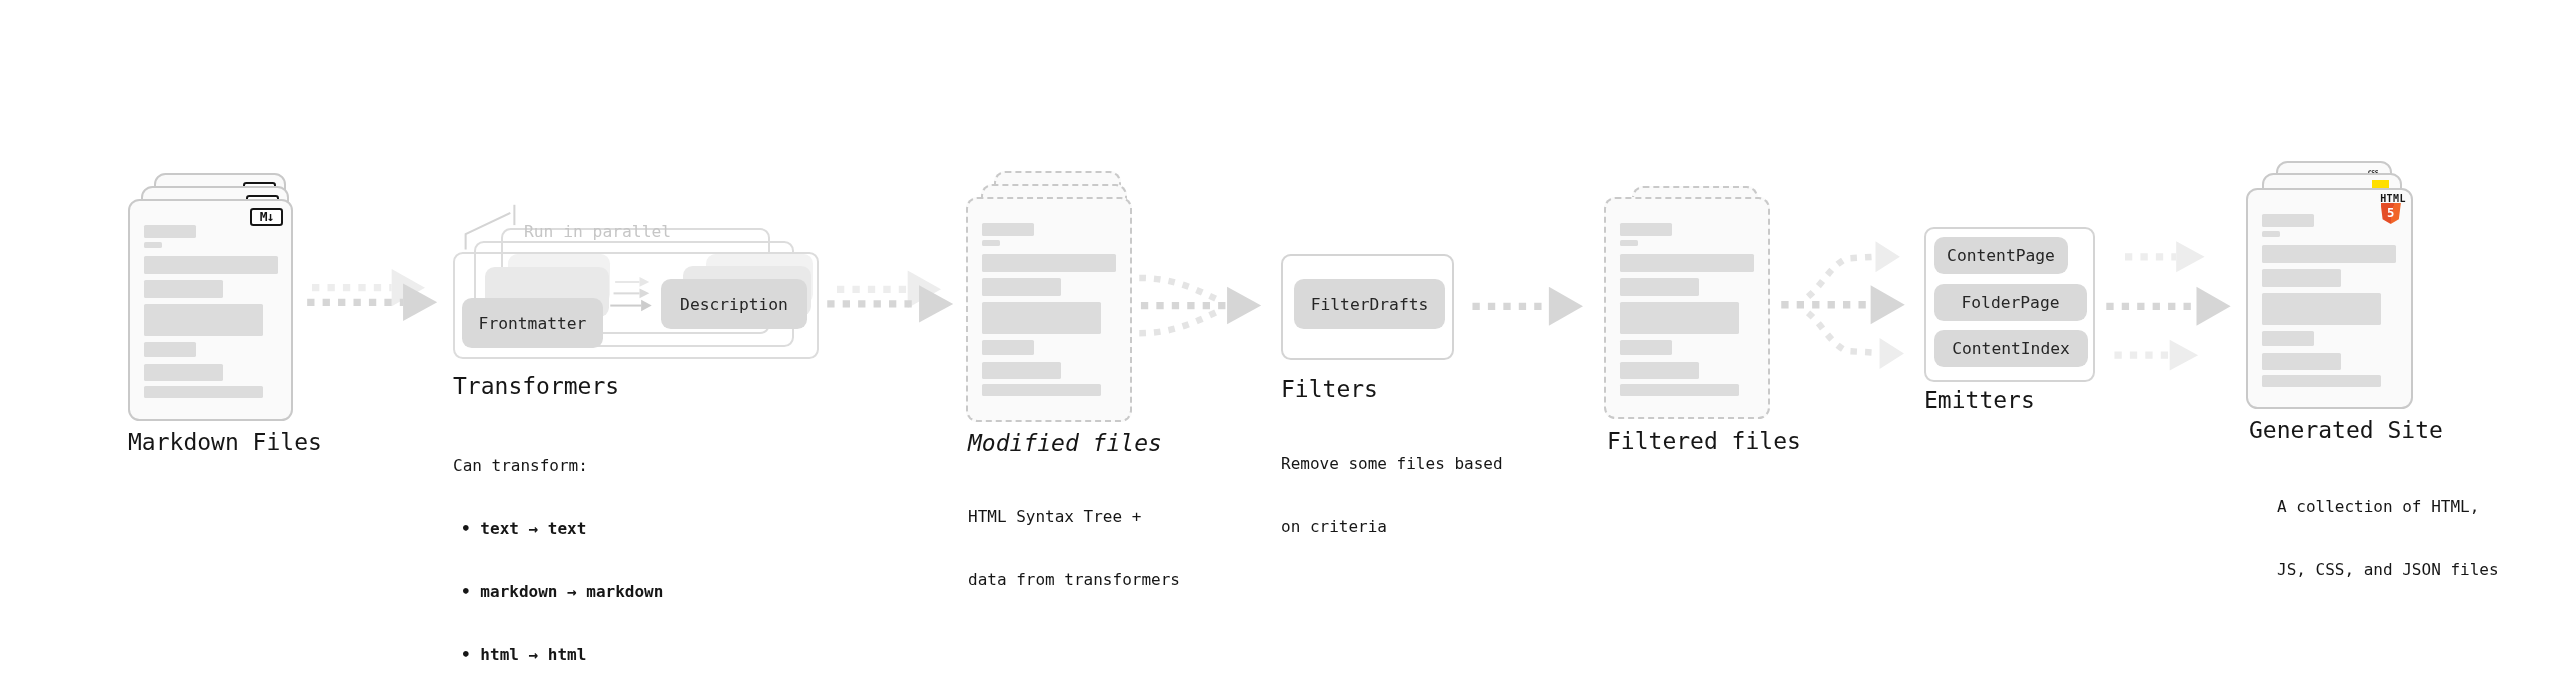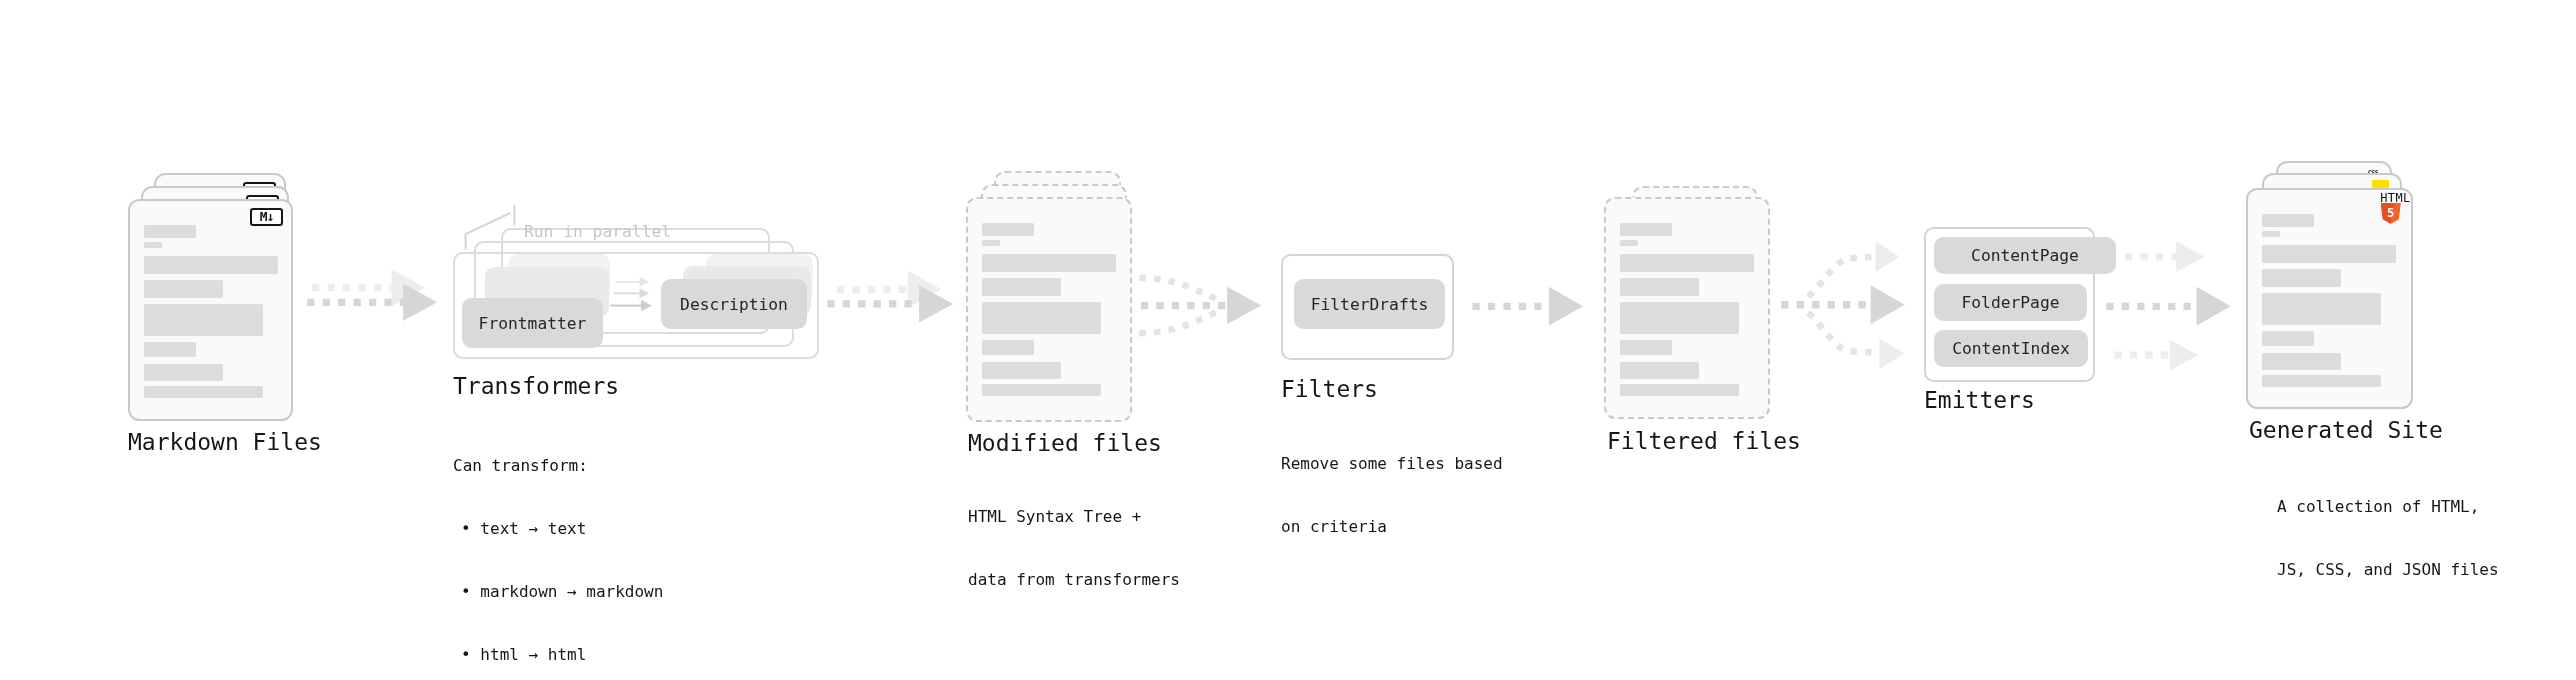--- a/index.html
+++ b/index.html
@@ -13,42 +13,42 @@
   .card.dashed{border-style:dashed;}
   .bar{position:absolute;background:var(--bar-fill,#dcdcdc);border-radius:1.6px;}
 
   
   .md-icon{position:absolute;top:6.5px;right:8.1px;width:32.5px;height:18.7px;border:2px solid var(--icon-ink,#151515);
            border-radius:3.3px;background:#fff;display:flex;align-items:center;justify-content:center;
            font-weight:700;font-size:13px;letter-spacing:-0.8px;color:var(--icon-ink,#151515);box-sizing:border-box;}
 
   
   .html5{position:absolute;top:4.9px;right:9.8px;width:21px;text-align:center;}
-  .html5 .word{font-size:12px;font-weight:400;letter-spacing:0.4px;color:#151515;line-height:7.3px;}
+  .html5 .word{font-size:10px;font-weight:700;letter-spacing:0.4px;color:#151515;line-height:7.3px;}
   .html5 .shield{margin:0.8px auto 0;width:20.3px;height:21px;
                  background:linear-gradient(100deg,var(--html5-orange,#e44d26) 55%,#f16529 55%);
                  clip-path:polygon(0 0,100% 0,90% 78%,50% 100%,10% 78%);
                  color:#fff;font-size:12.2px;font-weight:700;display:flex;align-items:center;justify-content:center;}
   .js-badge{position:absolute;top:4.9px;right:11.4px;width:16.3px;height:10.6px;background:var(--js-yellow,#ffdf00);}
   .css-badge{position:absolute;top:7px;right:9.8px;width:14.6px;text-align:center;}
   .css-badge .t{font-size:6.5px;font-weight:700;line-height:6.5px;color:#151515;letter-spacing:-0.4px;}
   .css-badge .u{height:2.4px;background:var(--css-blue,#2b62f0);margin-top:0.8px;}
 
   
   .frame{position:absolute;border:2px solid var(--frame-border,#dcdcdc);border-radius:9.8px;box-sizing:border-box;background:transparent;}
   .panel{position:absolute;border:2px solid var(--frame-border,#dcdcdc);border-radius:9.8px;box-sizing:border-box;background:#fff;}
   .chip{position:absolute;background:var(--chip-fill,#d9d9d9);border-radius:9.8px;display:flex;align-items:center;
         justify-content:center;font-size:16.3px;color:#262626;}
   .echo2{position:absolute;background:var(--echo-mid,#e9e9e9);border-radius:9.8px;}
   .echo3{position:absolute;background:var(--echo-back,#f2f2f2);border-radius:9.8px;}
 
   
   .caption{position:absolute;font-size:23px;line-height:24.4px;color:var(--text,#161616);white-space:pre;}
   .details{position:absolute;font-size:16px;line-height:21px;color:var(--text,#161616);white-space:pre;}
-  .details .indent{padding-left:8.1px;}
+  .details .indent{padding-left:8.1px;font-weight:bold;}
   .note{position:absolute;font-size:16.3px;color:var(--note-text,#c6c6c6);white-space:pre;}
 
   
   .al{stroke:var(--arrow-light,#ededed);stroke-width:9;stroke-dasharray:9 10;fill:none;}
   .ad{stroke:var(--arrow-dark,#d6d6d6);stroke-width:9;stroke-dasharray:9 10;fill:none;}
   .am{stroke:var(--arrow-mid,#e4e4e4);stroke-width:8;stroke-dasharray:8 10;fill:none;}
   .afl{fill:var(--arrow-light,#ededed);}
   .afd{fill:var(--arrow-dark,#d6d6d6);}
   .mini1{stroke:#e7e7e7;stroke-width:2.5;fill:none;} .mini1f{fill:#e7e7e7;}
   .mini2{stroke:#dadada;stroke-width:2.5;fill:none;} .mini2f{fill:#dadada;}
@@ -171,21 +171,21 @@
         <div class="bar" style="left: 14px; top: 24.4px; width: 52px; height: 12.2px;"></div>
         <div class="bar" style="left: 14px; top: 41px; width: 18px; height: 5.7px;"></div>
         <div class="bar" style="left: 14px; top: 55px; width: 134px; height: 18px;"></div>
         <div class="bar" style="left: 14px; top: 79px; width: 79px; height: 18px;"></div>
         <div class="bar" style="left: 14px; top: 103px; width: 119px; height: 32px;"></div>
         <div class="bar" style="left: 14px; top: 141px; width: 52px; height: 15.4px;"></div>
         <div class="bar" style="left: 14px; top: 163px; width: 79px; height: 17px;"></div>
         <div class="bar" style="left: 14px; top: 185px; width: 119px; height: 12.2px;"></div>
       </div>
   </div>
-  <div class="caption" style="left:968px;top:431px;">Modified files</div>
+  <div class="caption" style="left:968px;top:431px;font-style:italic;">Modified files</div>
   <div class="details" style="left:968px;top:464px;">
     <div>HTML Syntax Tree +</div>
     <div>data from transformers</div>
   </div>
 
   <div>
     <div class="panel" style="left:1281px;top:254px;width:173px;height:106px;border-color:#d4d4d4;"></div>
     <div class="chip" style="left:1294px;top:279px;width:151px;height:50px;">FilterDrafts</div>
   </div>
   <div class="caption" style="left:1281px;top:377px;">Filters</div>
@@ -204,21 +204,21 @@
         <div class="bar" style="left: 14px; top: 103px; width: 119px; height: 32px;"></div>
         <div class="bar" style="left: 14px; top: 141px; width: 52px; height: 15.4px;"></div>
         <div class="bar" style="left: 14px; top: 163px; width: 79px; height: 17px;"></div>
         <div class="bar" style="left: 14px; top: 185px; width: 119px; height: 12.2px;"></div>
       </div>
   </div>
   <div class="caption" style="left:1607px;top:429px;">Filtered files</div>
 
   <div>
     <div class="panel" style="left:1924px;top:227px;width:171px;height:155px;border-color:#d4d4d4;"></div>
-    <div class="chip" style="left:1934px;top:237px;width:182px;height:37px;">ContentPage</div>
+    <div class="chip" style="left:1934px;top:237px;width:134px;height:37px;">ContentPage</div>
     <div class="chip" style="left:1934px;top:284px;width:153px;height:37px;">FolderPage</div>
     <div class="chip" style="left:1934px;top:330px;width:154px;height:37px;">ContentIndex</div>
   </div>
   <div class="caption" style="left:1924px;top:388px;text-align:center;">Emitters</div>
 
   <div>
     <div class="card" style="left:2276px;top:161px;width:116px;height:211px;">
       <div class="css-badge">
         <div class="t">CSS</div>
         <div class="u"></div>

